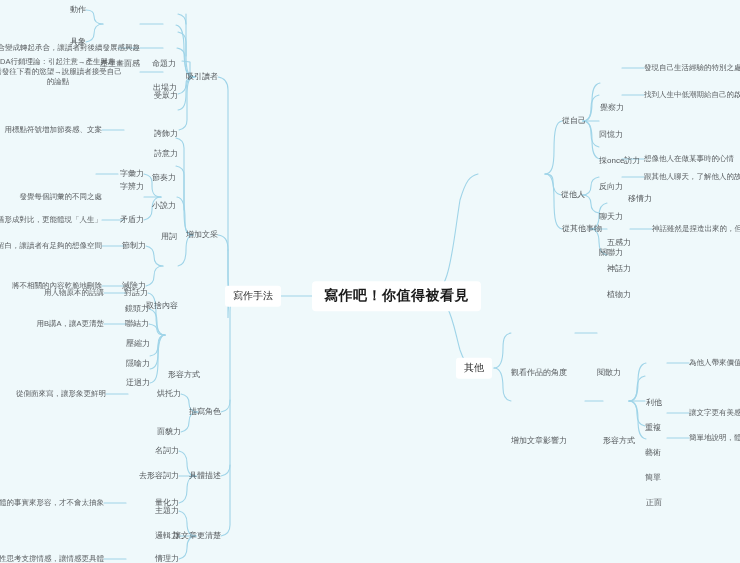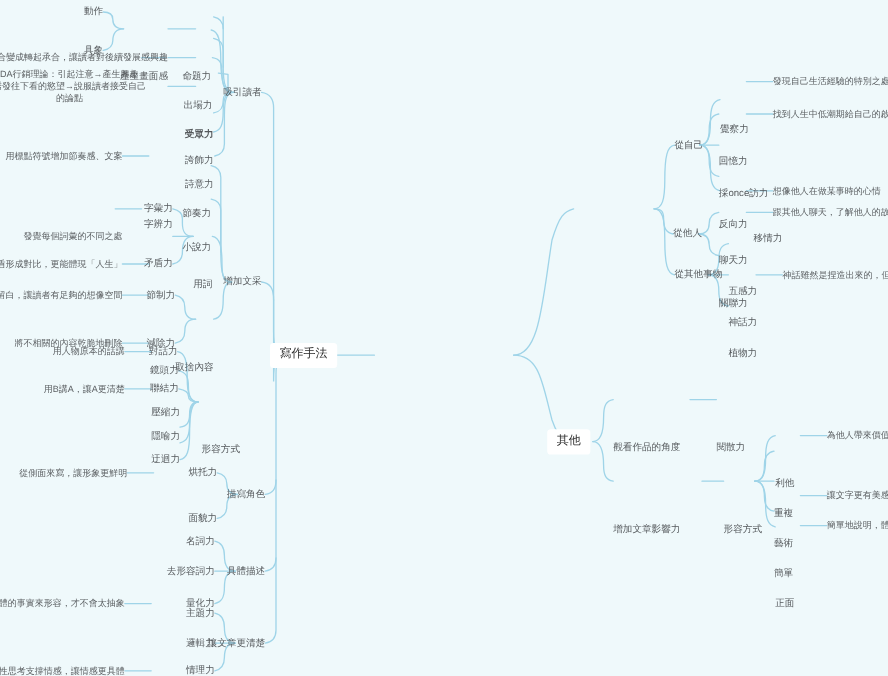--- a/index.html
+++ b/index.html
@@ -158,33 +158,34 @@
       <path d="M629 401 L638 401 L645 401"></path>
       <path d="M629 401 C635 401 637 406 637 414 C637 421 639 425 645 426"></path>
       <path d="M629 401 C636 401 638 408 638 420 C638 432 640 438 646 439"></path>
 
       <path d="M667 363 L689 363"></path>
       <path d="M667 413 L689 413"></path>
       <path d="M667 438 L689 438"></path>
     </g>
   </svg>
 
+  <div class="node lvl-center" style="left:312px;top:296px;">寫作吧！你值得被看見</div>
 
   <div class="node lvl-main anchor-right" style="left:281px;top:296px;">寫作手法</div>
   <div class="node lvl-main" style="left:456px;top:368px;">其他</div>
 
   <div class="node lvl-2 anchor-right" style="left:218px;top:77px;">吸引讀者</div>
   <div class="node lvl-2 anchor-right" style="left:218px;top:235px;">增加文采</div>
   <div class="node lvl-2 anchor-right" style="left:221px;top:412px;">描寫角色</div>
   <div class="node lvl-2 anchor-right" style="left:221px;top:476px;">具體描述</div>
   <div class="node lvl-2 anchor-right" style="left:221px;top:536px;">讓文章更清楚</div>
 
   <div class="node lvl-3 anchor-right" style="left:176px;top:24px;">命題力</div>
   <div class="node lvl-3 anchor-right" style="left:177px;top:48px;">出場力</div>
-  <div class="node lvl-3 anchor-right" style="left:178px;top:72px;font-weight:bold;">受眾力</div>
+  <div class="node lvl-3 anchor-right" style="left:178px;top:56px;">受眾力</div>
   <div class="node lvl-3 anchor-right" style="left:178px;top:94px;">誇飾力</div>
   <div class="node lvl-3 anchor-right" style="left:178px;top:114px;">詩意力</div>
 
   <div class="node lvl-3 anchor-right" style="left:140px;top:24px;">產生畫面感</div>
   <div class="node lvl-4 anchor-right" style="left:86px;top:10px;">動作</div>
   <div class="node lvl-4 anchor-right" style="left:86px;top:42px;">具象</div>
 
   <div class="node lvl-leaf anchor-right" style="left:140px;top:48px;">從起承轉合變成轉起承合，讓讀者對後續發展感興趣</div>
   <div class="node lvl-leaf anchor-right multiline" style="left:124px;top:72px;width:132px;text-align:center;">AIDA行銷理論：引起注意→產生興趣→誘發往下看的慾望→說服讀者接受自己的論點</div>
 

